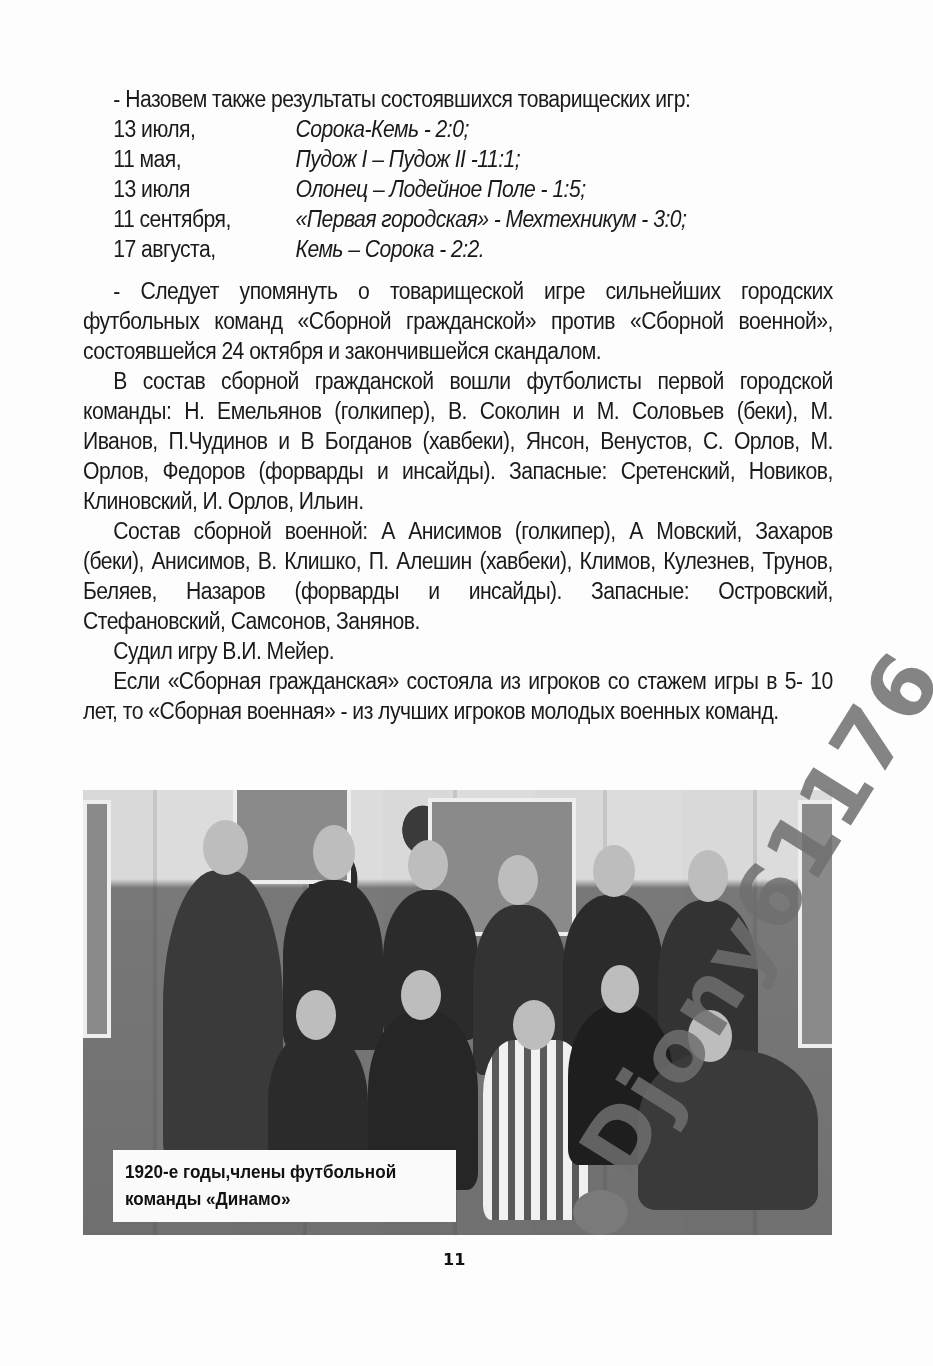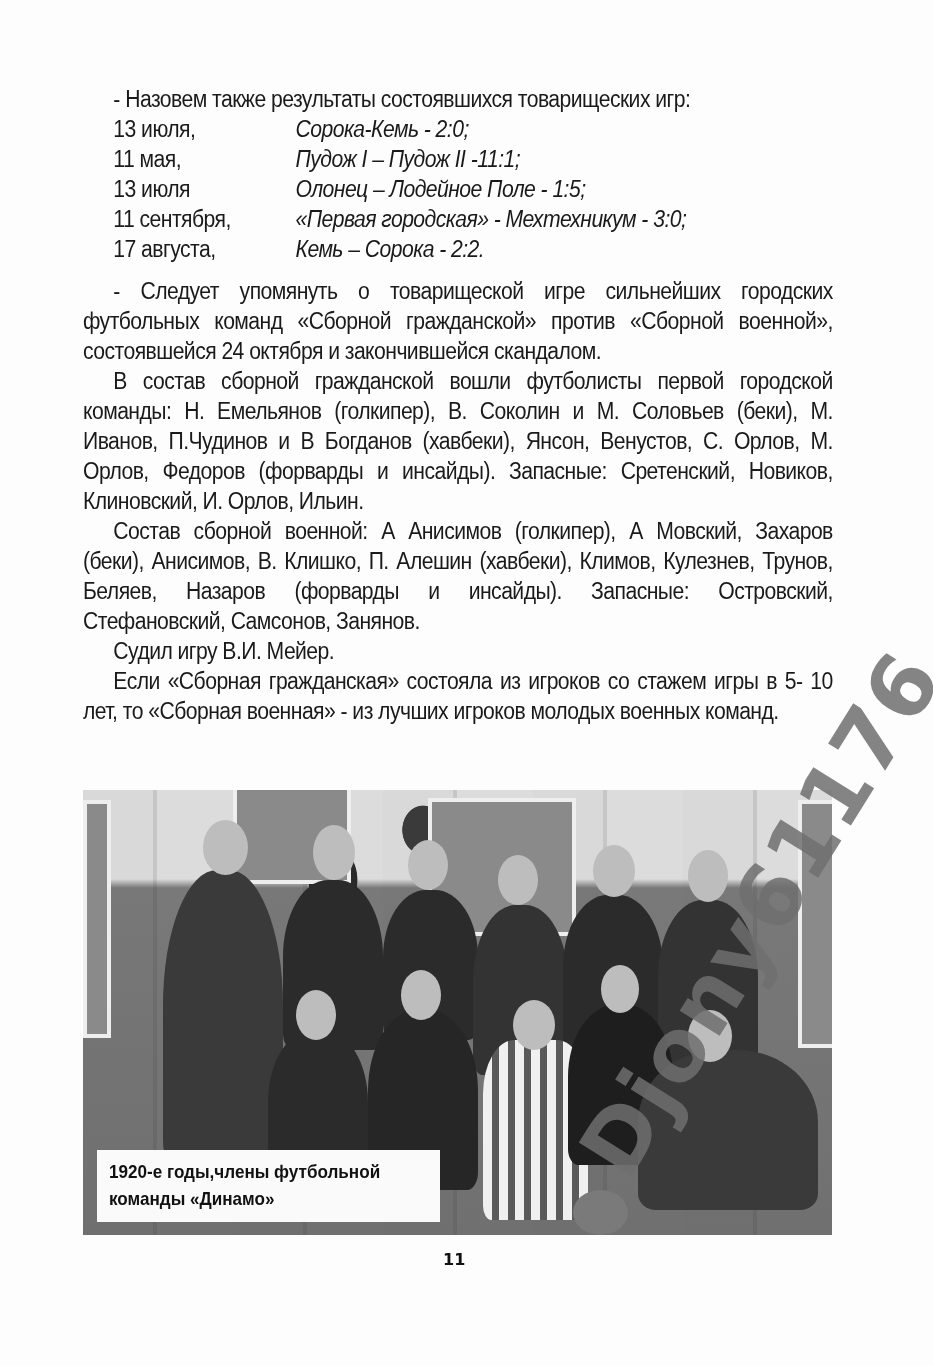--- a/index.html
+++ b/index.html
@@ -34,21 +34,21 @@
     }
     .photo .window { position: absolute; background: #8a8a8a; border: 4px solid #eeeeee; }
     .photo .person { position: absolute; border-radius: 45% 45% 10% 10%; background: #2b2b2b; }
     .photo .head { position: absolute; border-radius: 50%; background: #bdbdbd; }
     .photo .striped {
       position: absolute; border-radius: 30% 30% 8% 8%;
       background: repeating-linear-gradient(90deg, #f0f0f0 0 9px, #5a5a5a 9px 16px);
     }
     .photo .ball { position: absolute; border-radius: 50%; background: #7a7a7a; }
     .caption-box {
-      position: absolute; left: 14px; top: 360px; width: 343px; height: 72px;
+      position: absolute; left: 30px; top: 360px; width: 343px; height: 72px;
       background: #fafafa; padding: 8px 12px; box-sizing: border-box;
     }
     .caption {
       font-family: "Liberation Sans", sans-serif; font-weight: bold; font-size: 19px; line-height: 27px;
       color: #111; margin: 0; transform: scaleX(0.9); transform-origin: left top; white-space: nowrap;
     }
     .page-number {
       position: absolute; left: 443px; top: 1250px; font-weight: bold; font-size: 16px;
       font-family: "DejaVu Sans", sans-serif; color: #111;
     }

